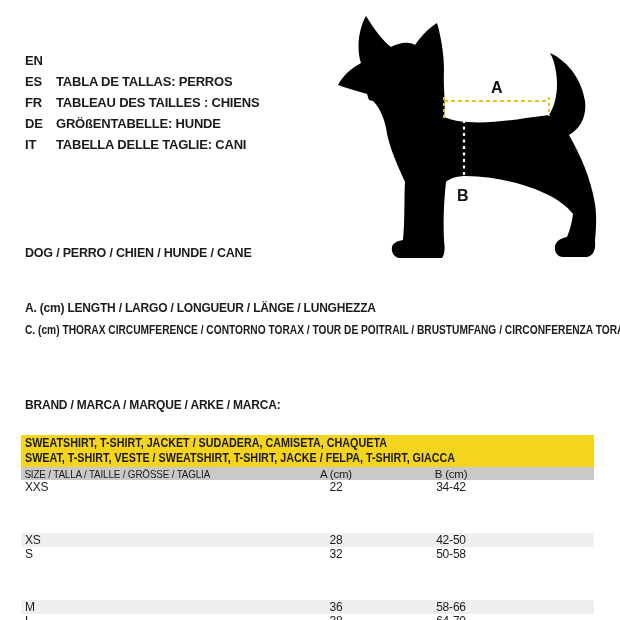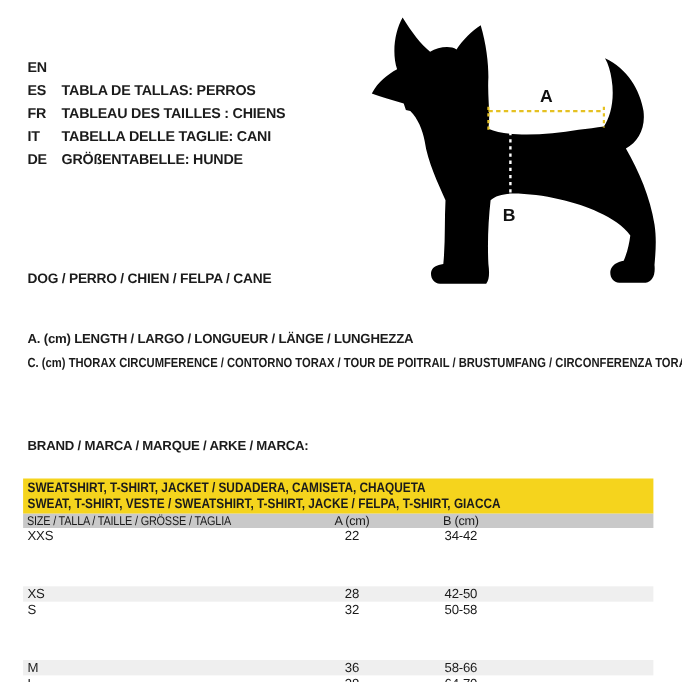--- a/index.html
+++ b/index.html
@@ -20,21 +20,21 @@
   .line { position:absolute; left:25px; white-space:nowrap; font-weight:700; }
   .dog-label { top:246px; font-size:12.5px; letter-spacing:-0.2px; }
   .legend-a { top:301px; font-size:12px; letter-spacing:-0.2px; }
   .legend-c { top:323px; font-size:12px; transform:scaleX(0.85); transform-origin:0 0; }
   .brand-line { top:358px; font-size:12px; letter-spacing:-0.2px;margin-top:40px; }
 
   
   .size-table { position:absolute; left:21px; top:399px; width:573px; }
   .banner { background:var(--banner, #f5d41d); padding:1px 0 1px 4px;margin-top:36px; }
   .banner div { font-size:12.5px; font-weight:700; line-height:15px; white-space:nowrap; transform:scaleX(0.86); transform-origin:0 0; }
-  .grid { display:grid; grid-template-columns:240px 118px 80px 1fr; align-items:center; }
+  .grid { display:grid; grid-template-columns:240px 118px 80px 1fr; align-items:center;gap:16px; }
   .thead { background:var(--headgray, #c9c9c9); height:13px; font-size:11.5px; }
   .thead .c-size { transform:scaleX(0.86); transform-origin:0 0; }
   .trow { height:14px; font-size:12px; }
   .trow.alt { background:var(--altgray, #efefef);margin-top:39px; }
   .c-size { padding-left:4px; white-space:nowrap; letter-spacing:-0.2px; }
   .c-a, .c-b { text-align:center; letter-spacing:-0.2px; }
 </style>
 </head>
 <body>
 
@@ -46,26 +46,26 @@
     </div>
     <div class="lang-row">
       <span class="lang-code">ES</span>
       <span class="lang-title">TABLA DE TALLAS: PERROS</span>
     </div>
     <div class="lang-row">
       <span class="lang-code">FR</span>
       <span class="lang-title">TABLEAU DES TAILLES : CHIENS</span>
     </div>
     <div class="lang-row">
+      <span class="lang-code">DE</span>
+      <span class="lang-title">GRÖßENTABELLE: HUNDE</span>
+    </div>
+    <div class="lang-row">
       <span class="lang-code">IT</span>
       <span class="lang-title">TABELLA DELLE TAGLIE: CANI</span>
-    </div>
-    <div class="lang-row">
-      <span class="lang-code">DE</span>
-      <span class="lang-title">GRÖßENTABELLE: HUNDE</span>
     </div>
   </div>
 
   <svg class="dog-svg" viewBox="330 8 290 256" xmlns="http://www.w3.org/2000/svg">
     <path fill="#000000" d="
       M 338 85
       C 344 74 352 68 361 63
       C 356 48 359 28 366 16
       C 374 29 383 41 391 47
       C 398 43 409 41 415 45
@@ -105,21 +105,21 @@
       <path d="M 444 97 L 444 118" fill="none" stroke="#e5c122" stroke-width="2" stroke-dasharray="3 3"></path>
       <path d="M 549 97 L 549 116" fill="none" stroke="#e5c122" stroke-width="2" stroke-dasharray="3 3"></path>
       <text class="svg-label" x="491" y="93">A</text>
     </g>
     <g>
       <path d="M 464 120 L 464 178" fill="none" stroke="#ffffff" stroke-width="2.2" stroke-dasharray="3 3.5"></path>
       <text class="svg-label" x="457" y="201">B</text>
     </g>
   </svg>
 
-  <div class="line dog-label">DOG / PERRO / CHIEN / FELPA / CANE</div>
+  <div class="line dog-label">DOG / PERRO / CHIEN / HUNDE / CANE</div>
   <div class="line legend-a">A. (cm) LENGTH / LARGO / LONGUEUR / LÄNGE / LUNGHEZZA</div>
   <div class="line legend-c">C. (cm) THORAX CIRCUMFERENCE / CONTORNO TORAX / TOUR DE POITRAIL / BRUSTUMFANG / CIRCONFERENZA TORACE</div>
   <div class="line brand-line">BRAND / MARCA / MARQUE / ARKE / MARCA:</div>
 
   <div class="size-table" style="--banner: #f5d41d; --headgray: #c9c9c9; --altgray: #efefef;">
     <div class="banner">
       <div>SWEATSHIRT, T-SHIRT, JACKET / SUDADERA, CAMISETA, CHAQUETA</div>
       <div>SWEAT, T-SHIRT, VESTE / SWEATSHIRT, T-SHIRT, JACKE / FELPA, T-SHIRT, GIACCA</div>
     </div>
     <div class="grid thead">

